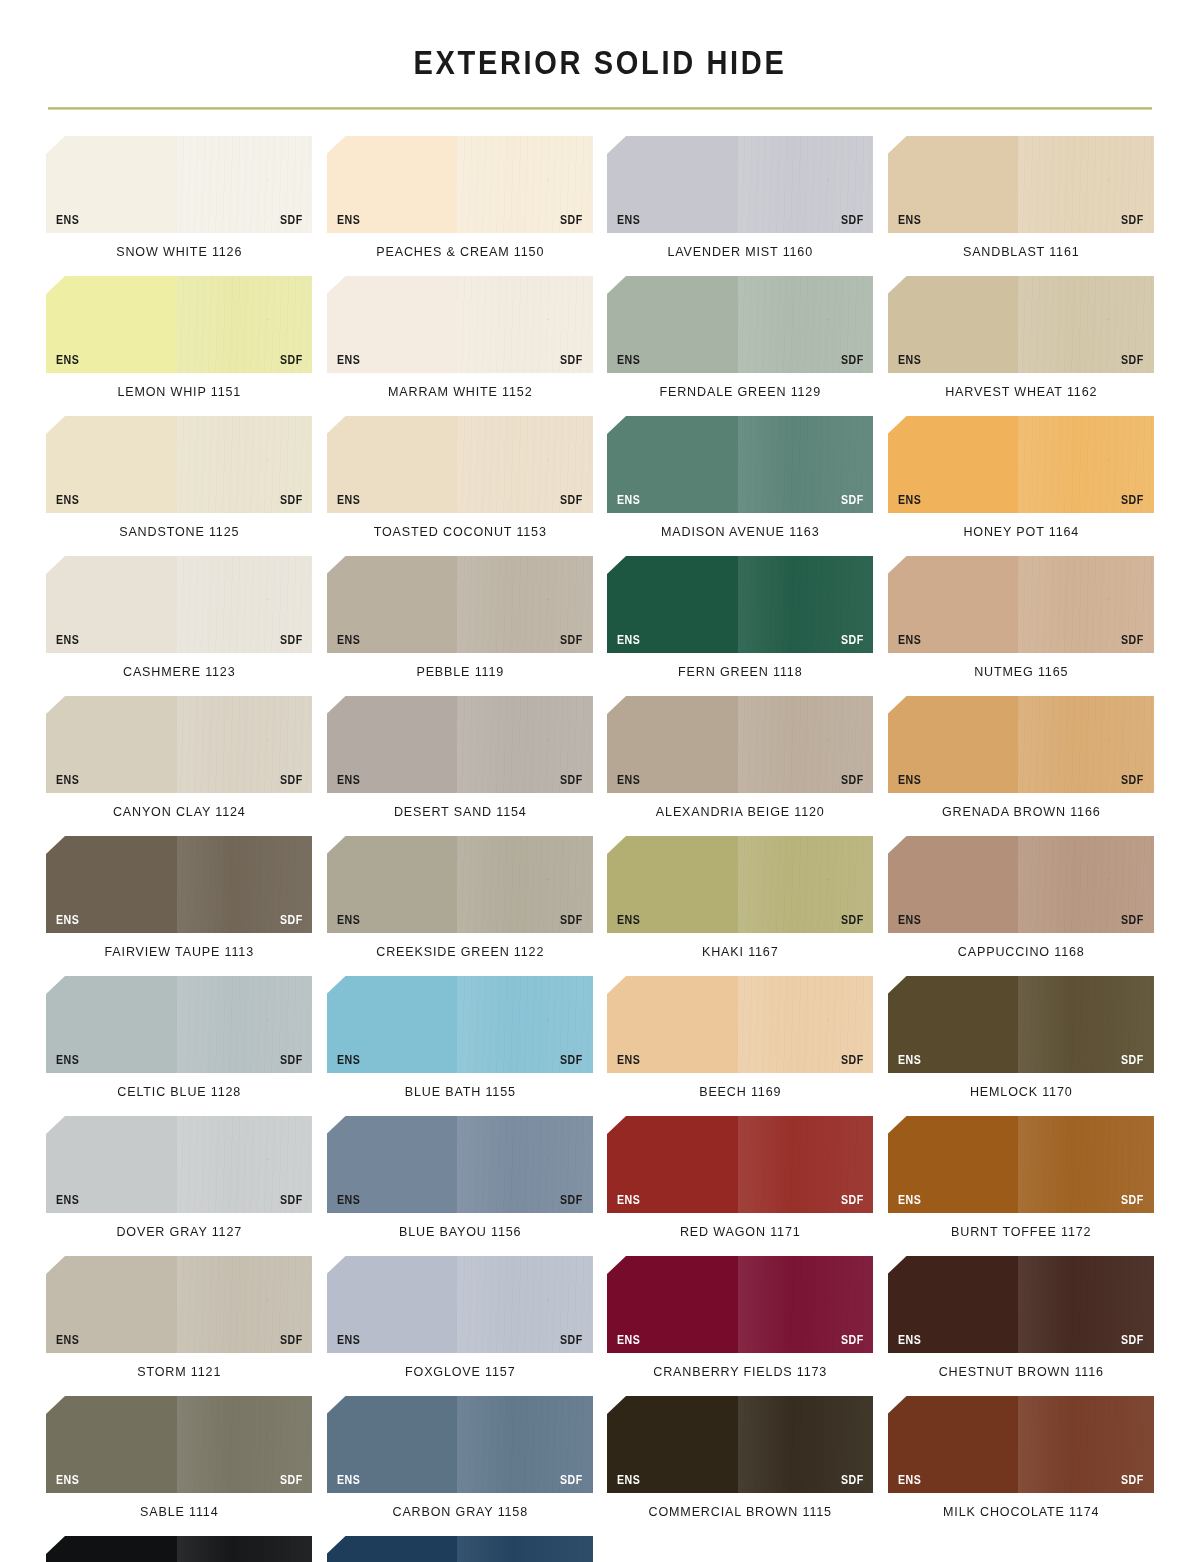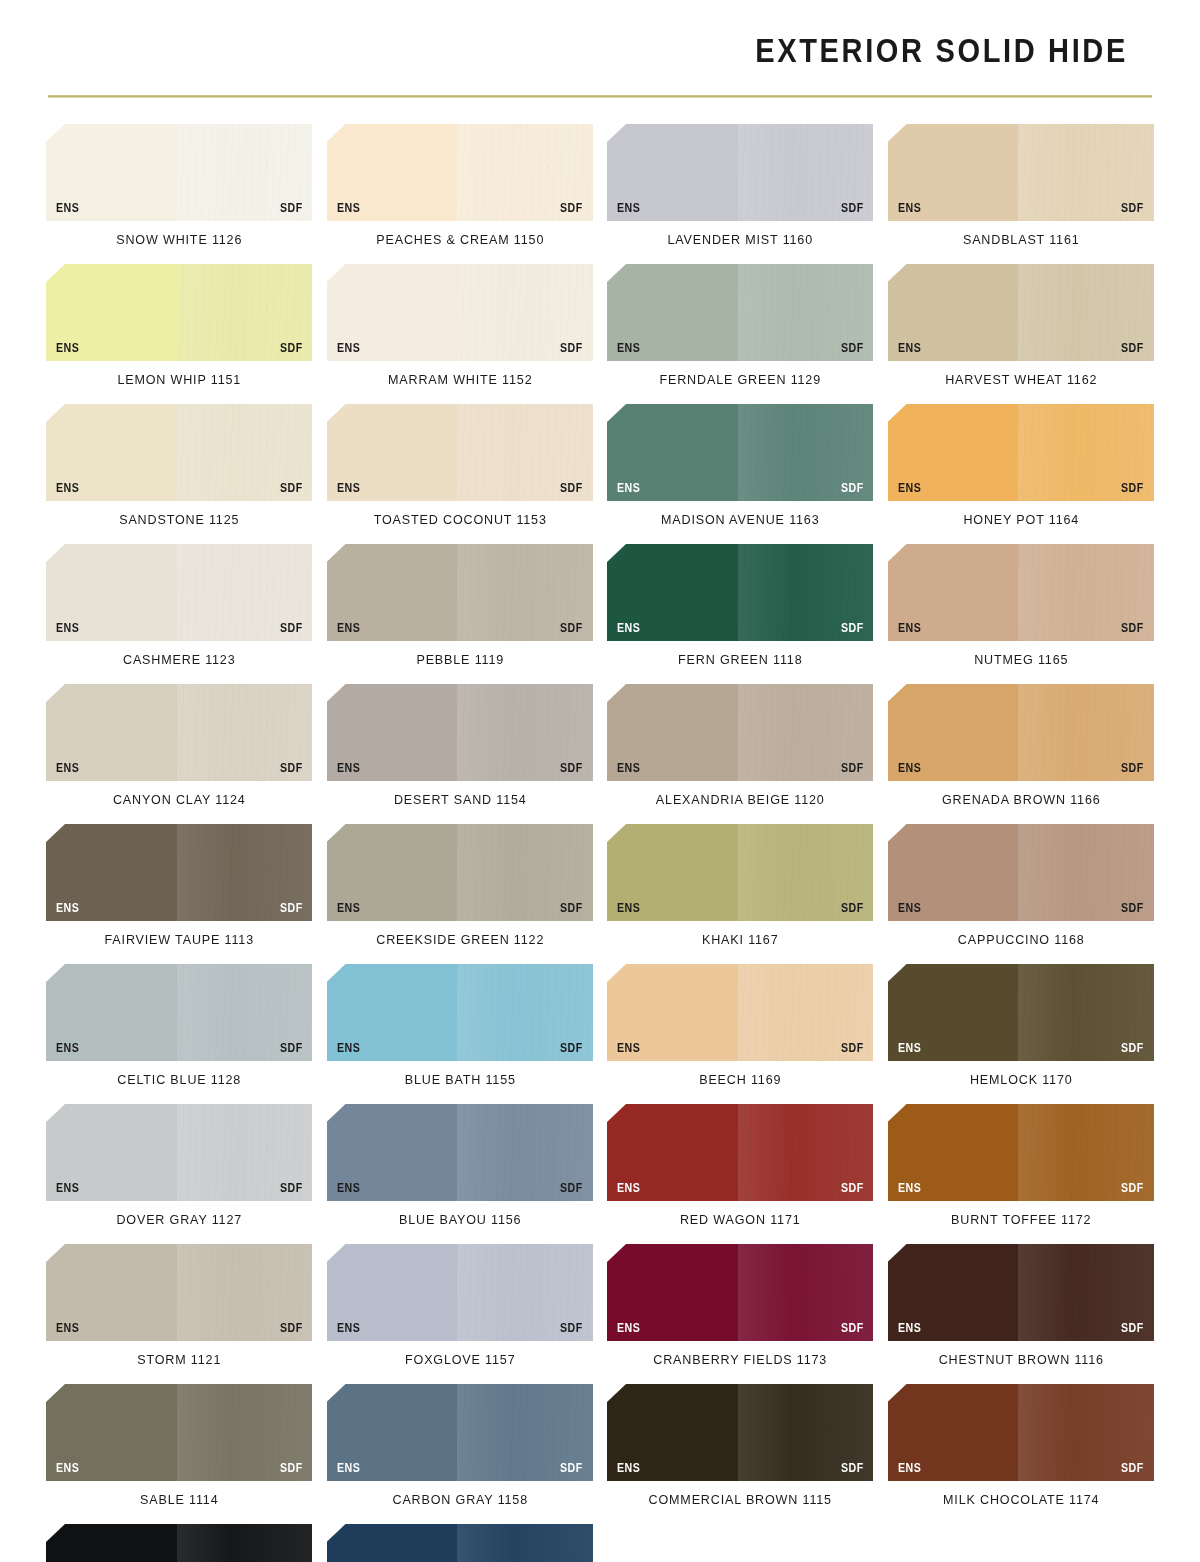--- a/index.html
+++ b/index.html
@@ -15,22 +15,22 @@
     position: relative;
   }
   .page {
     width: 1200px;
     height: 1562px;
     position: relative;
     box-sizing: border-box;
     padding: 0;
   }
   .header {
-    text-align: right;
-    padding-top: 32px;
+    text-align: center;
+    padding-top: 44px;
   }
   .title {
     font-family: "Liberation Sans", sans-serif;
     font-weight: bold;
     font-size: 33px;
     letter-spacing: 3.0px;
     color: #1a1a1a;
     margin: 0;
     transform: scaleX(0.88);
     transform-origin: center;

